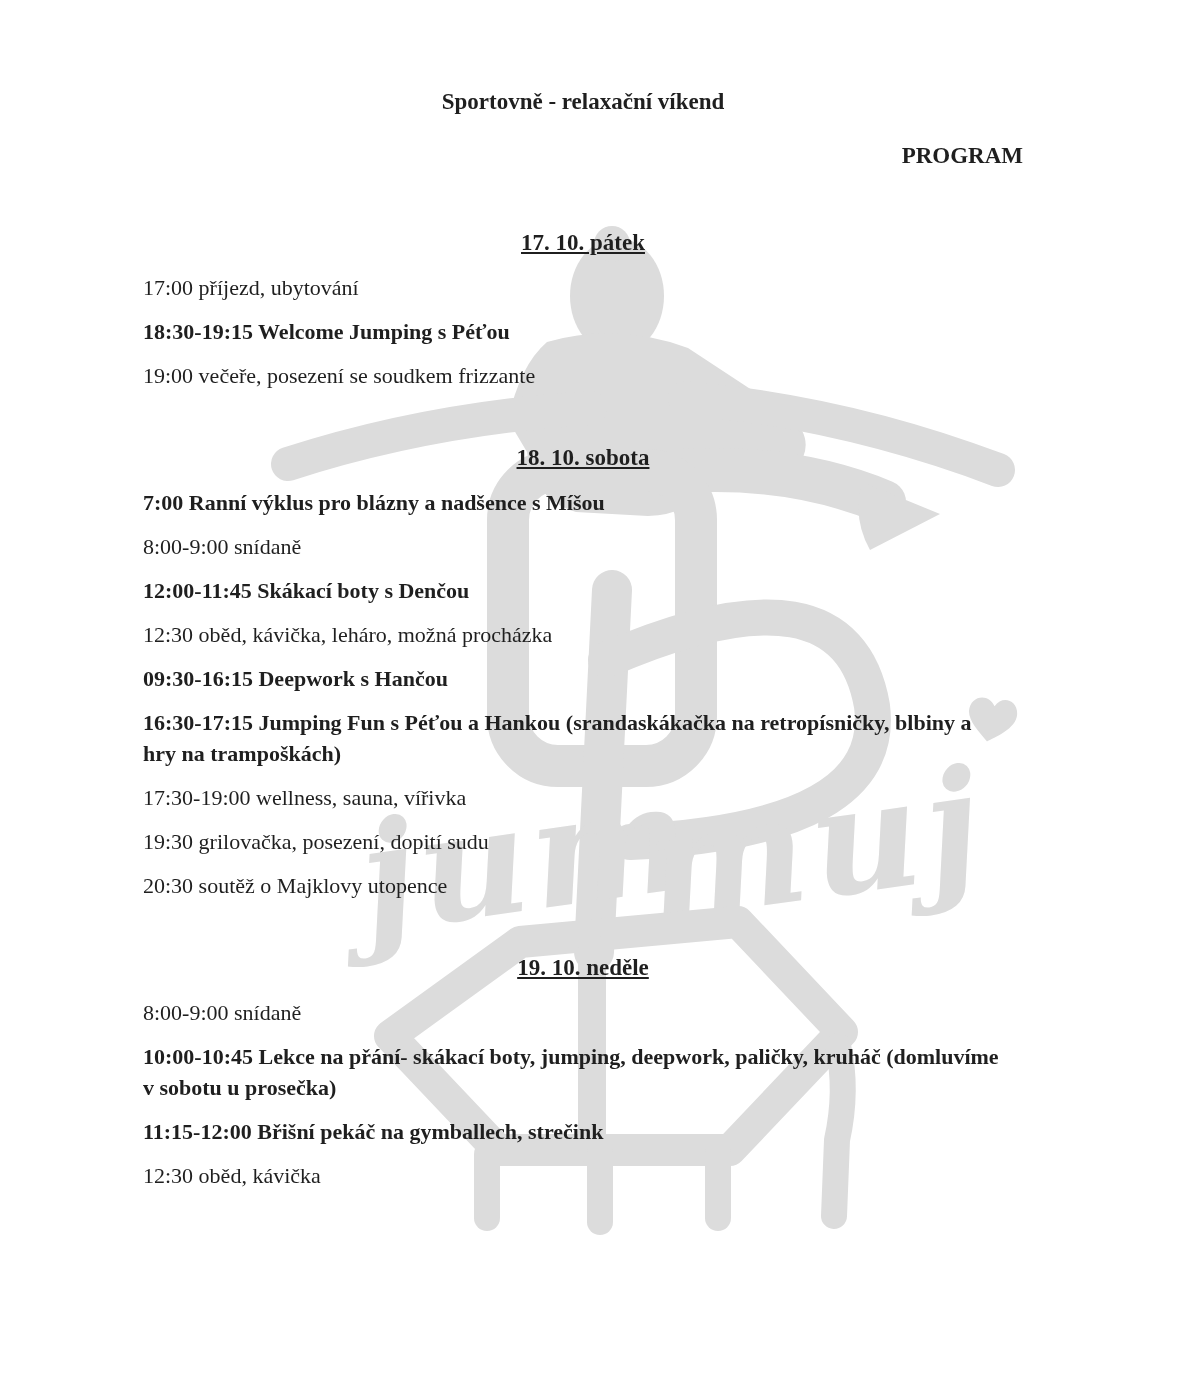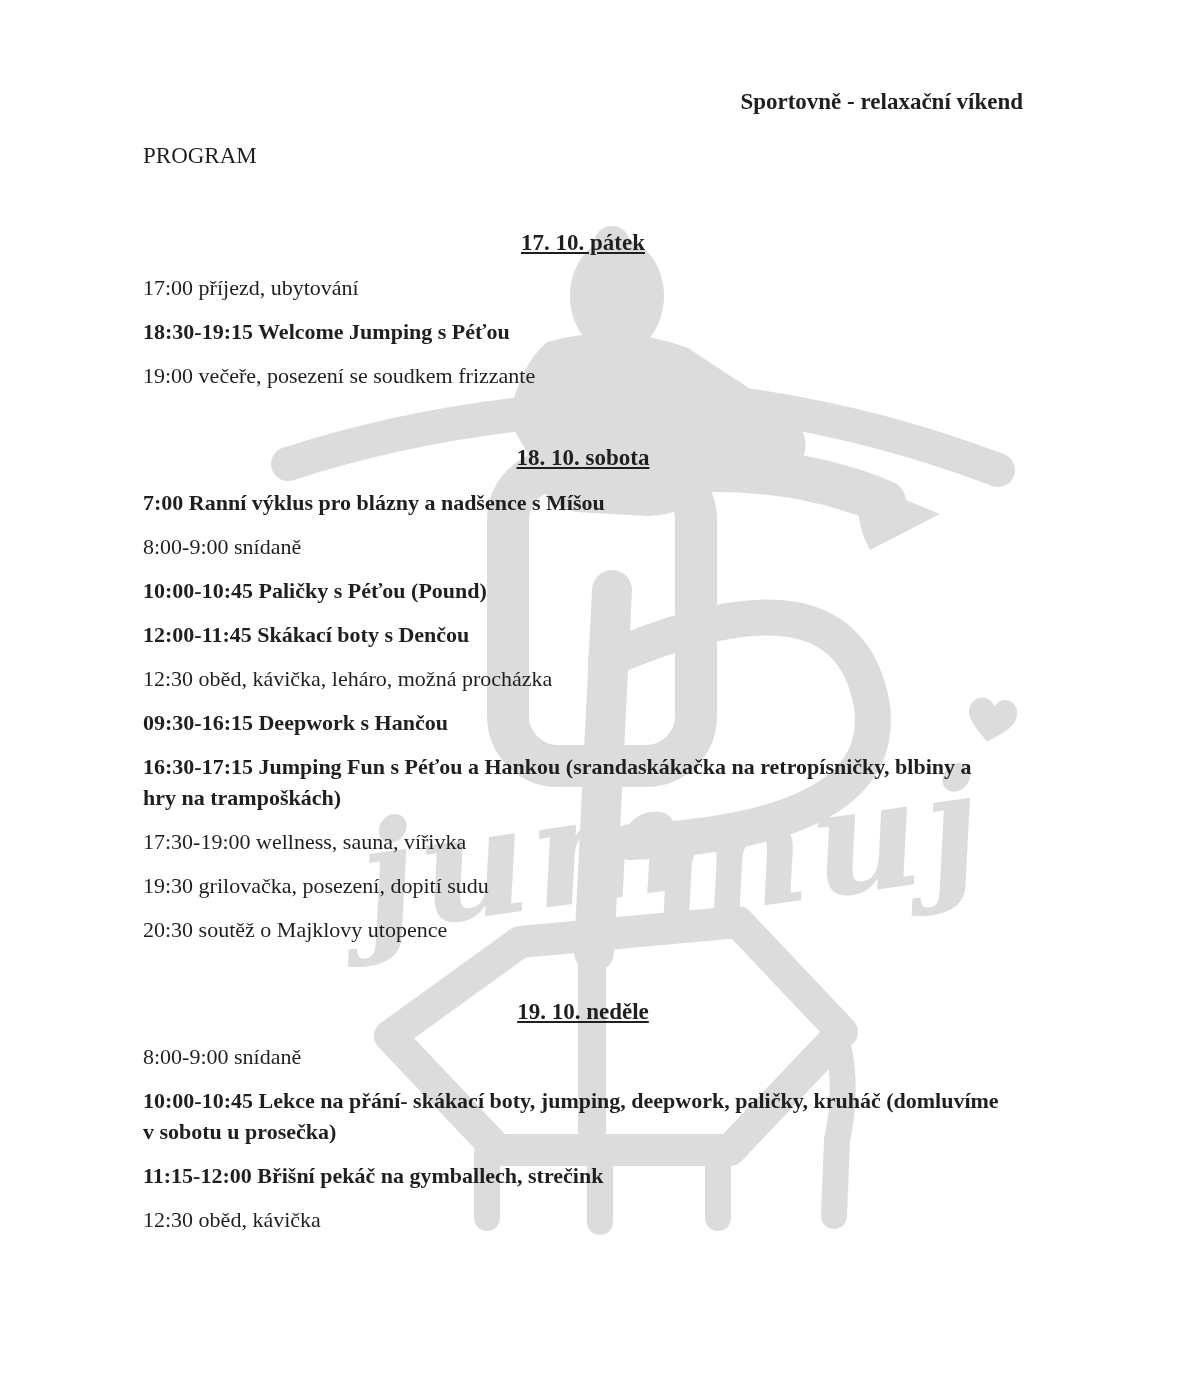--- a/index.html
+++ b/index.html
@@ -15,25 +15,25 @@
     position: absolute; left: 0; top: 0;
     width: 1179px; height: 1390px;
     z-index: 0;
   }
   .content {
     position: relative; z-index: 1;
     padding: 88px 156px 0 143px;
   }
   h1.doc-title {
     margin: 0; font-size: 23px; font-weight: bold;
-    text-align: right; line-height: 28px;
+    text-align: center; line-height: 28px;
   }
   h2.doc-subtitle {
-    margin: 26px 0 0 0; font-size: 23px; font-weight: normal;
-    text-align: left; line-height: 28px;
+    margin: 26px 0 0 0; font-size: 23px; font-weight: bold;
+    text-align: right; line-height: 28px;
   }
   .day-heading {
     margin: 52px 0 14px 0;
     font-size: 23px; font-weight: bold;
     text-align: center; text-decoration: underline;
     line-height: 30px;
   }
   section:first-child .day-heading { margin-top: 58px; }
   .item {
     margin: 0 17px 13px 0;
@@ -95,21 +95,20 @@
           <p class="item bold">18:30-19:15 Welcome Jumping s Péťou</p>
           <p class="item">19:00 večeře, posezení se soudkem frizzante</p>
         </div>
   </section>
 
   <section>
     <h3 class="day-heading">18. 10. sobota</h3>
     <div class="items">
           <p class="item bold">7:00 Ranní výklus pro blázny a nadšence s Míšou</p>
           <p class="item">8:00-9:00 snídaně</p>
-          <p class="item bold">10:00-10:45 Paličky s Péťou (Pound)</p>
           <p class="item bold">12:00-11:45 Skákací boty s Denčou</p>
           <p class="item">12:30 oběd, kávička, leháro, možná procházka</p>
           <p class="item bold">09:30-16:15 Deepwork s Hančou</p>
           <p class="item bold">16:30-17:15 Jumping Fun s Péťou a Hankou (srandaskákačka na retropísničky, blbiny a hry na trampoškách)</p>
           <p class="item">17:30-19:00 wellness, sauna, vířivka</p>
           <p class="item">19:30 grilovačka, posezení, dopití sudu</p>
           <p class="item">20:30 soutěž o Majklovy utopence</p>
         </div>
   </section>
 

